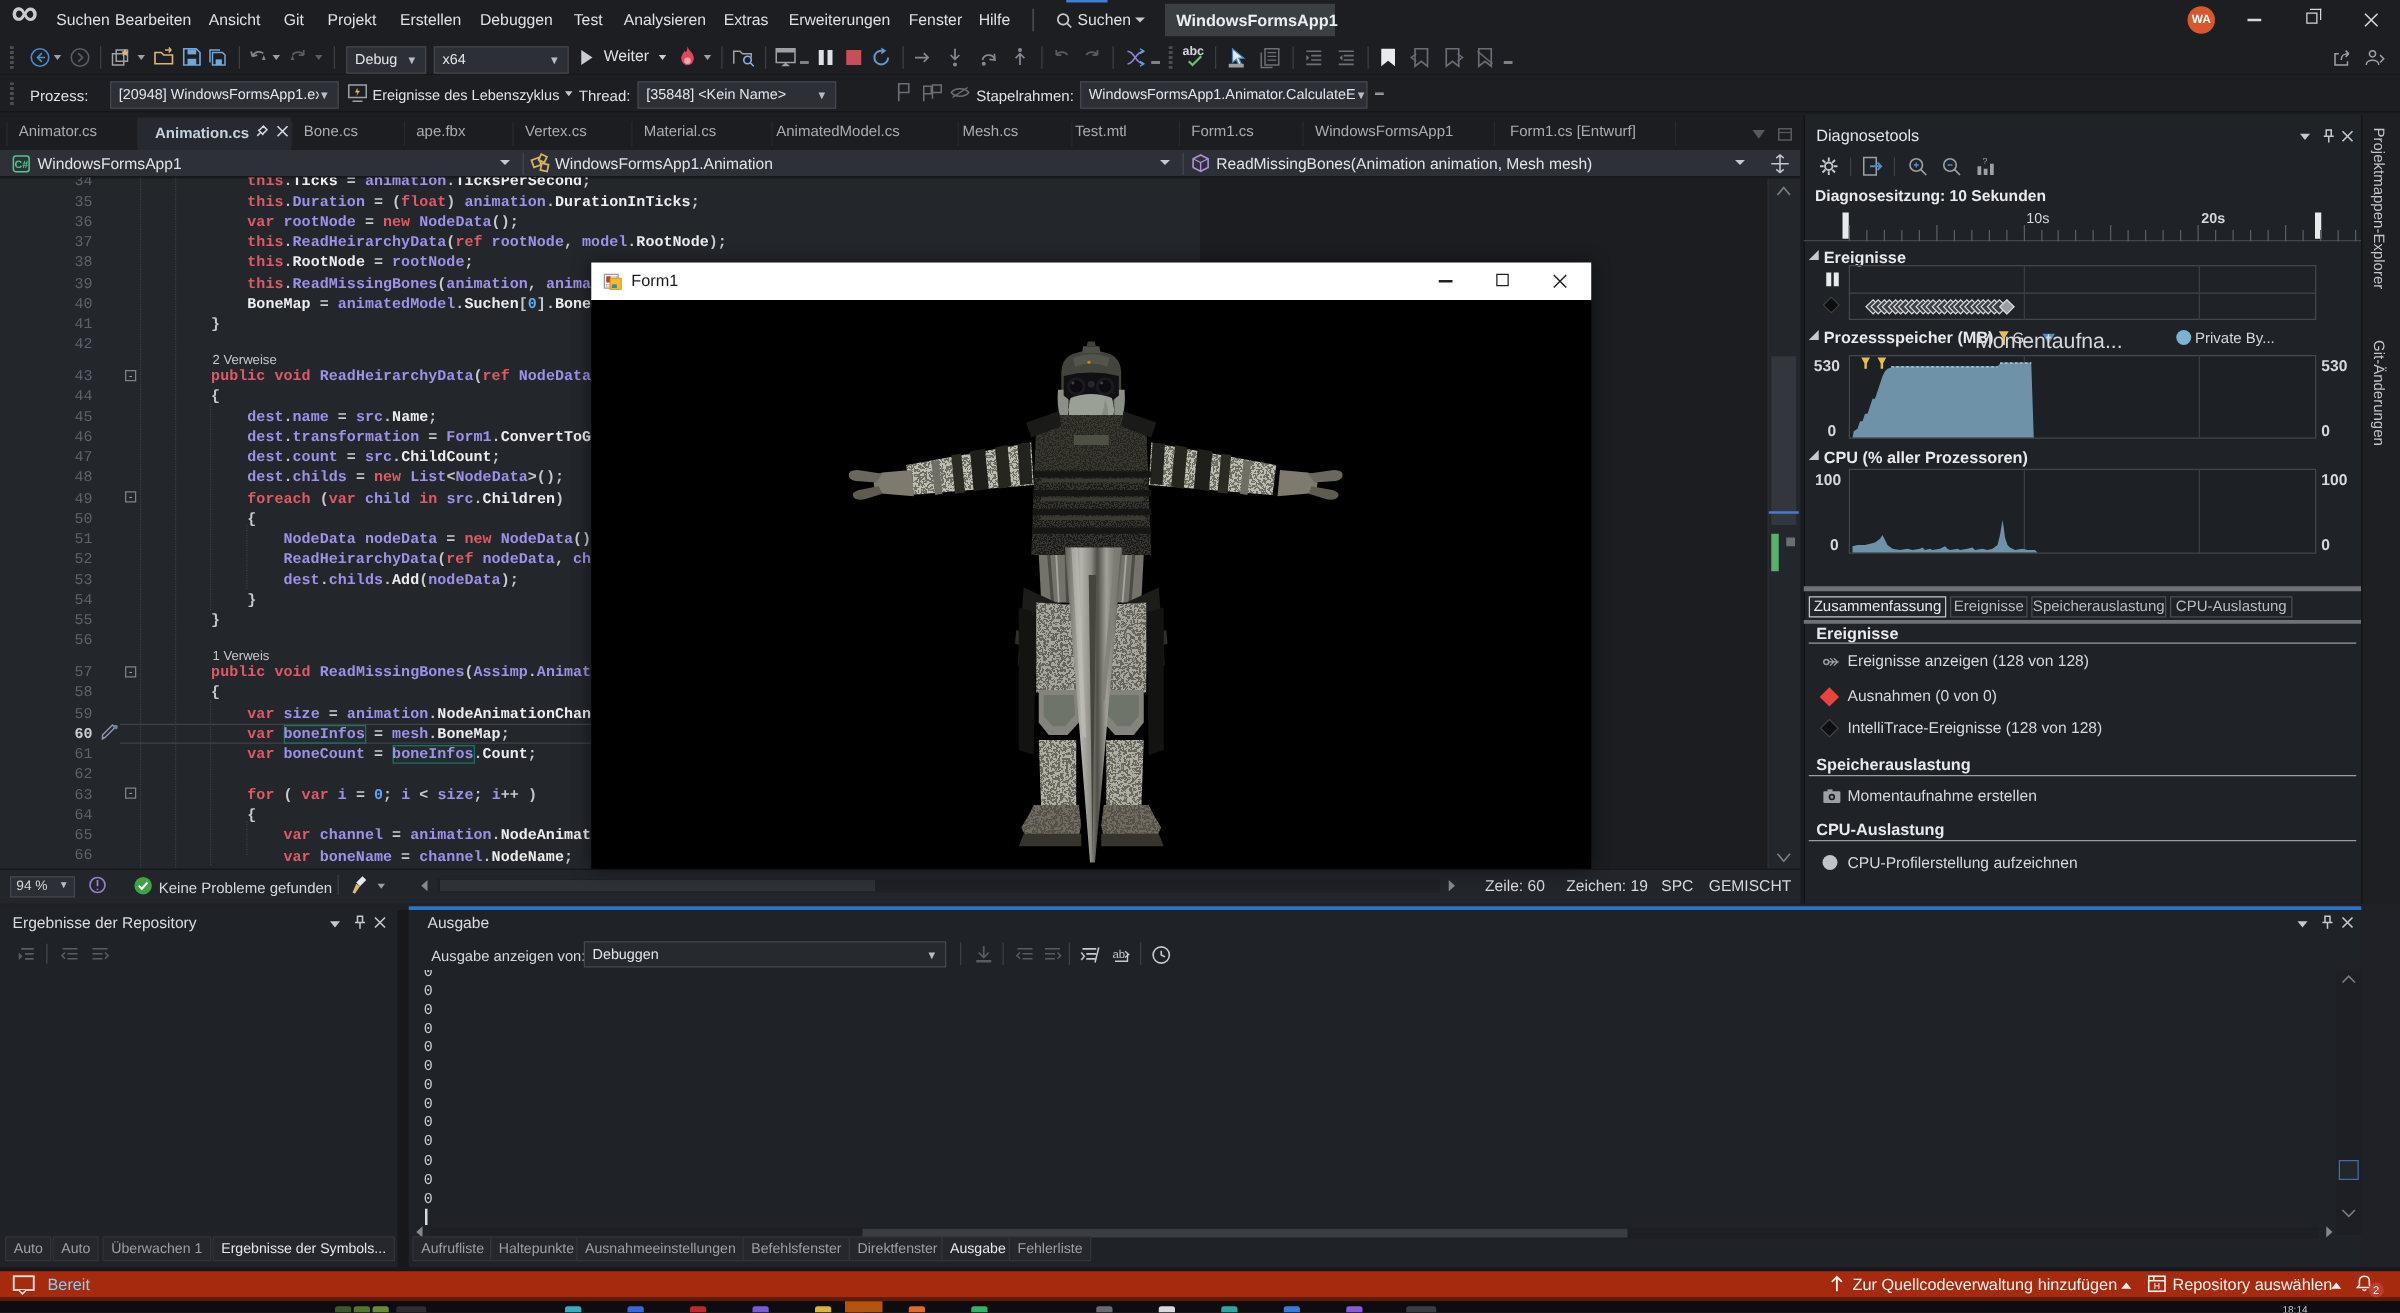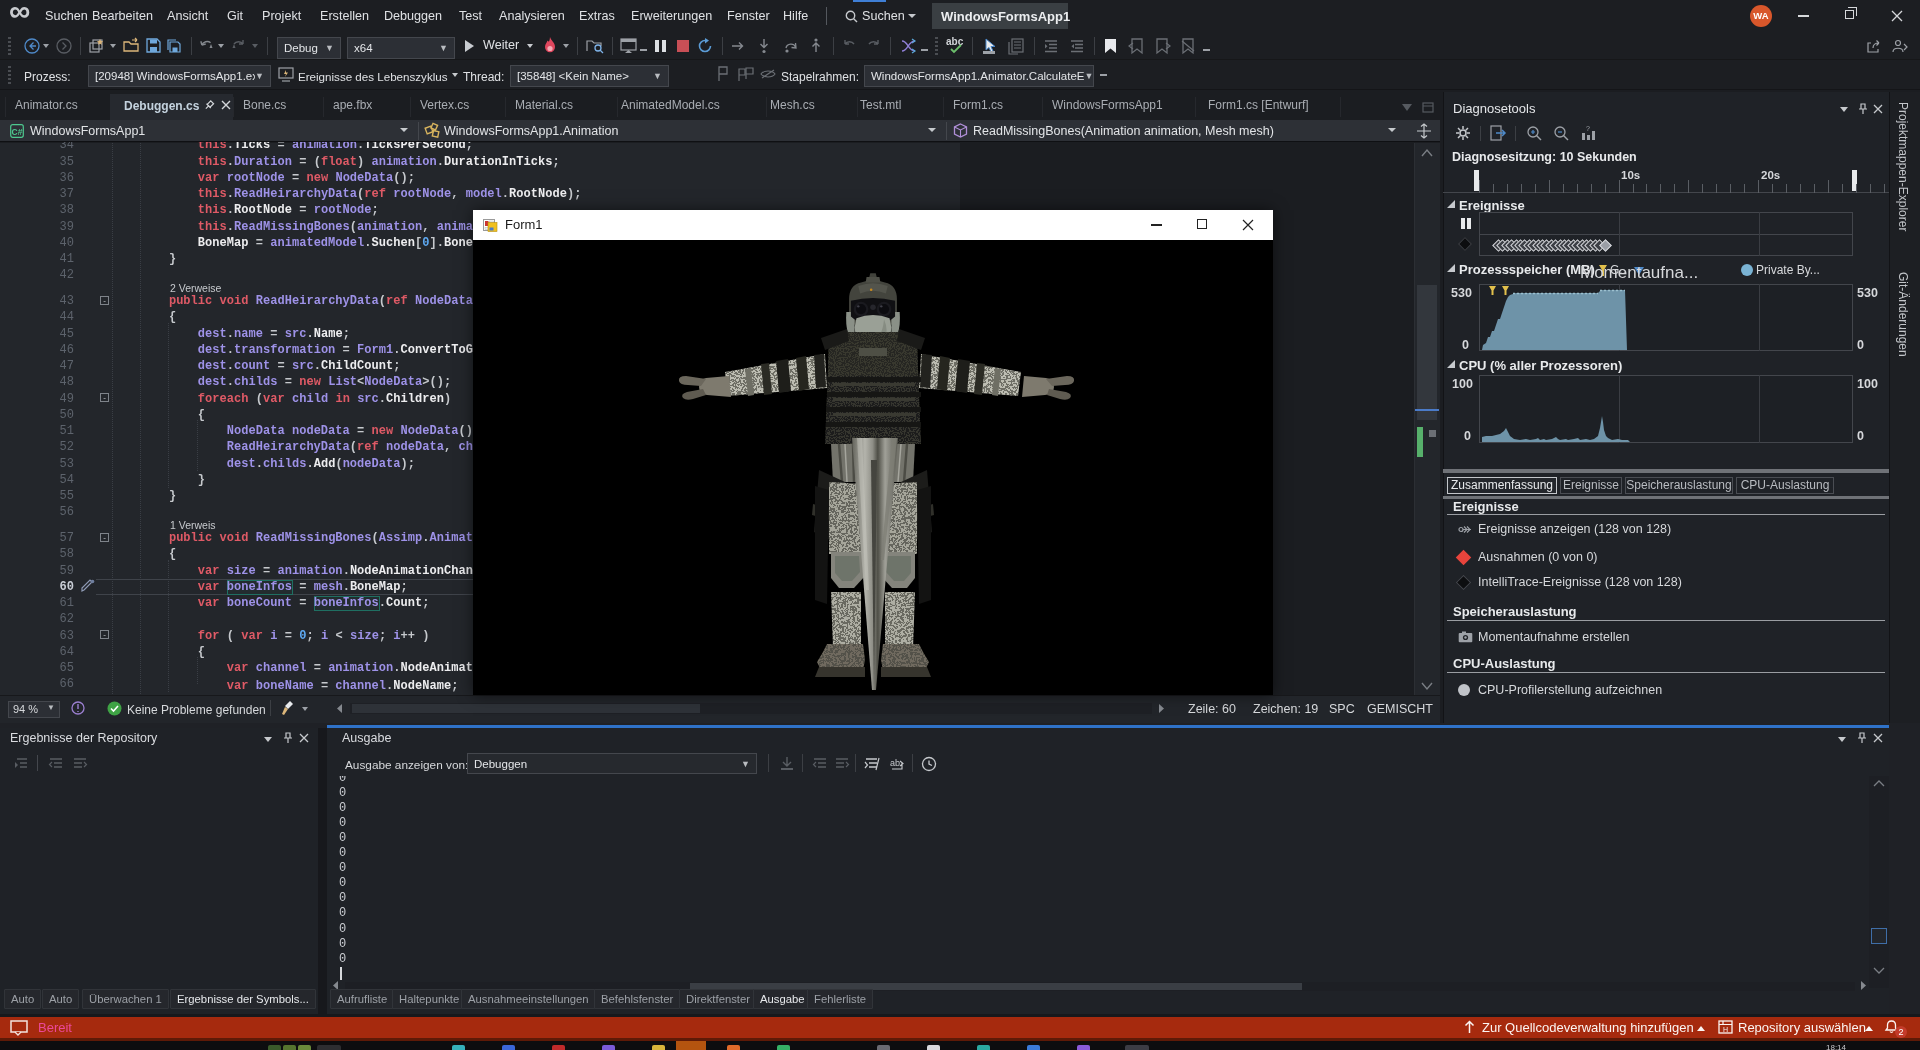--- a/index.html
+++ b/index.html
@@ -257,21 +257,21 @@
 <div class="sep" style="left:410px;top:97px;height:20px;background:#26282d"></div>
 <div class="sep" style="left:505px;top:97px;height:20px;background:#26282d"></div>
 <div class="sep" style="left:617px;top:97px;height:20px;background:#26282d"></div>
 <div class="sep" style="left:766px;top:97px;height:20px;background:#26282d"></div>
 <div class="sep" style="left:857px;top:97px;height:20px;background:#26282d"></div>
 <div class="sep" style="left:943px;top:97px;height:20px;background:#26282d"></div>
 <div class="sep" style="left:1042px;top:97px;height:20px;background:#26282d"></div>
 <div class="sep" style="left:1195px;top:97px;height:20px;background:#26282d"></div>
 <div class="sep" style="left:1340px;top:97px;height:20px;background:#26282d"></div>
 <div class="ab" style="left:110px;top:94px;width:123px;height:26px;background:#26292f"></div>
-<div class="tabtx" style="left:124px;top:99px;color:#c4d2de;font-weight:bold">Debuggen.cs</div>
+<div class="tabtx" style="left:124px;top:99px;color:#c4d2de;font-weight:bold">Animation.cs</div>
 <svg class="ab" style="left:203px;top:100px" width="11" height="11" viewBox="0 0 11 11">
     <path d="M4 1 L8 1 L8 6 L4 6 Z M6 6 L6 10 M3 6 L9 6" stroke="#d4d7db" stroke-width="1.2" fill="none" transform="rotate(45 6 5.5)"></path>
   </svg>
 <svg class="ab" style="left:221px;top:100px" width="10" height="10" viewBox="0 0 10 10">
     <path d="M1 1 L9 9 M9 1 L1 9" stroke="#d4d7db" stroke-width="1.4"></path>
   </svg>
 <svg class="ab" style="left:1402px;top:104px" width="11" height="9" viewBox="0 0 11 9">
     <path d="M0 0 L10 0 L5 7 Z" fill="#565a60"></path>
   </svg>
 <svg class="ab" style="left:1422px;top:102px" width="12" height="11" viewBox="0 0 12 11">
@@ -491,21 +491,21 @@
 <div class="ab" style="left:1758.0px;top:180px;width:1px;height:13px;background:#5a5e64"></div>
 <div class="ab" style="left:1772.0px;top:184px;width:1px;height:9px;background:#5a5e64"></div>
 <div class="ab" style="left:1785.9px;top:184px;width:1px;height:9px;background:#5a5e64"></div>
 <div class="ab" style="left:1799.8px;top:184px;width:1px;height:9px;background:#5a5e64"></div>
 <div class="ab" style="left:1813.8px;top:184px;width:1px;height:9px;background:#5a5e64"></div>
 <div class="ab" style="left:1827.8px;top:180px;width:1px;height:13px;background:#5a5e64"></div>
 <div class="ab" style="left:1841.7px;top:184px;width:1px;height:9px;background:#5a5e64"></div>
 <div class="ab" style="left:1855.7px;top:184px;width:1px;height:9px;background:#5a5e64"></div>
 <div class="ab" style="left:1869.6px;top:184px;width:1px;height:9px;background:#5a5e64"></div>
 <div class="ab" style="left:1883.5px;top:184px;width:1px;height:9px;background:#5a5e64"></div>
-<div class="txt" style="left:1621px;top:169px;font-size:11.5px;font-weight:bold;color:#d6d8db">10s</div>
+<div class="txt" style="left:1621px;top:169px;font-size:11.5px;font-weight:normal;color:#d6d8db">10s</div>
 <div class="txt" style="left:1761px;top:169px;font-size:11.5px;font-weight:bold;color:#d6d8db">20s</div>
 <div class="ab" style="left:1447px;top:200px;width:8px;height:8px;border-left:8px solid transparent;border-bottom:8px solid #c6c9cd"></div>
 <div class="hdr" style="left:1459px;top:198px;font-size:13px">Ereignisse</div>
 <div class="ab" style="left:1479px;top:212px;width:374px;height:44px;border:1px solid #43464c"></div>
 <div class="ab" style="left:1479px;top:234px;width:374px;height:1px;background:#43464c"></div>
 <div class="ab" style="left:1619px;top:212px;width:1px;height:44px;background:#3a3d43"></div>
 <div class="ab" style="left:1759px;top:212px;width:1px;height:44px;background:#3a3d43"></div>
 <div class="ab" style="left:1461px;top:218px;width:3.5px;height:11px;background:#e8eaec"></div>
 <div class="ab" style="left:1467px;top:218px;width:3.5px;height:11px;background:#e8eaec"></div>
 <div class="ab" style="left:1460px;top:239px;width:10px;height:10px;background:#0c0d0f;border:1px solid #3c3f44;transform:rotate(45deg)"></div>
@@ -713,21 +713,21 @@
 <div class="btab" style="left:679px;top:989px;">Direktfenster</div>
 <div class="btab" style="left:753px;top:989px;color:#e6e8eb">Ausgabe</div>
 <div class="btab" style="left:807px;top:989px;">Fehlerliste</div>
 <div class="ab" style="left:0;top:1014px;width:1920px;height:3px;background:#17181c"></div>
 <div class="ab" style="left:0;top:1017px;width:1920px;height:21px;background:#a62a0e"></div>
 <div class="ab" style="left:0;top:1038px;width:1920px;height:3px;background:#5e1a07"></div>
 <svg class="ab" style="left:10px;top:1020px" width="18" height="15" viewBox="0 0 18 15">
     <rect x="1" y="1" width="16" height="11" fill="none" stroke="#f3e3de" stroke-width="1.5"></rect>
     <path d="M5 12 L8 15 L11 12" fill="#a62a0e" stroke="#f3e3de" stroke-width="1.4"></path>
   </svg>
-<div class="ab" style="left:38px;top:1020px;color:#ec4899;font-size:13px">Bereit</div>
+<div class="ab" style="left:38px;top:1020px;color:#7dd3fc;font-size:13px">Bereit</div>
 <svg class="ab" style="left:1463px;top:1020px" width="13" height="14" viewBox="0 0 13 14">
     <path d="M6.5 13 L6.5 2 M2.5 5.5 L6.5 1.5 L10.5 5.5" fill="none" stroke="#fbf4f2" stroke-width="1.5"></path>
   </svg>
 <div class="ab" style="left:1482px;top:1020px;color:#fbf4f2;font-size:13px">Zur Quellcodeverwaltung hinzufügen</div>
 <div class="ab" style="left:1697px;top:1026px;border-left:4px solid transparent;border-right:4px solid transparent;border-bottom:5px solid #fbf4f2"></div>
 <svg class="ab" style="left:1718px;top:1020px" width="15" height="14" viewBox="0 0 15 14">
     <rect x="1" y="1" width="13" height="12" fill="none" stroke="#fbf4f2" stroke-width="1.3"></rect>
     <path d="M1 4.5 L14 4.5 M5 4.5 L5 1" stroke="#fbf4f2" stroke-width="1.2"></path>
     <text x="7.5" y="11.5" font-size="7" fill="#fbf4f2" text-anchor="middle">H</text>
   </svg>

